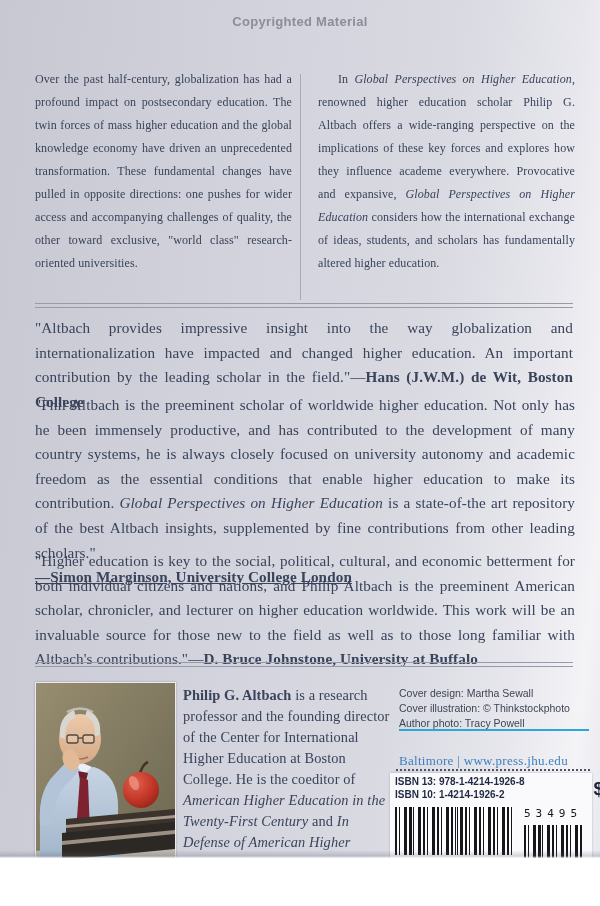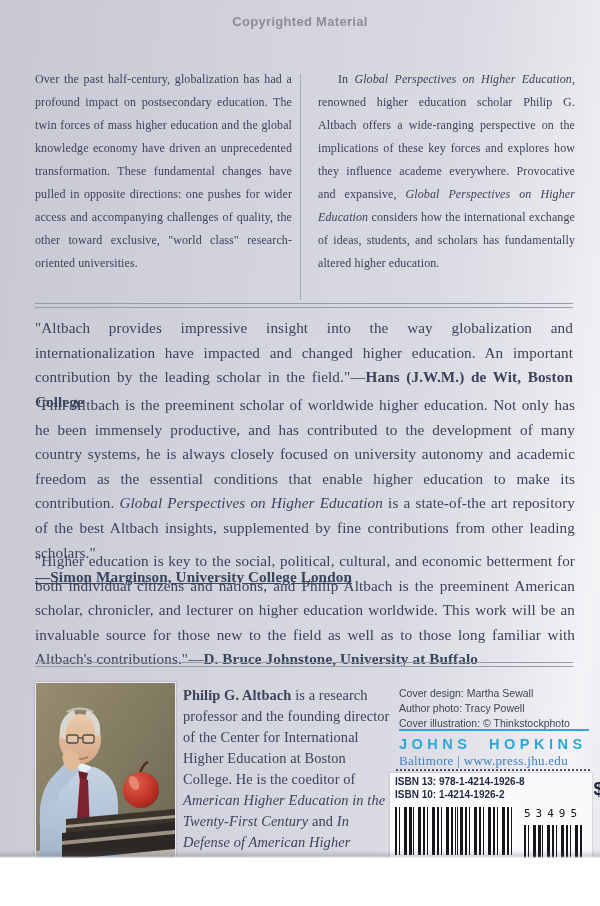--- a/index.html
+++ b/index.html
@@ -123,26 +123,25 @@
         <circle cx="105" cy="107" r="18" fill="url(#appleg)"></circle>
         <ellipse cx="98" cy="100" rx="4.5" ry="7.5" fill="#f0a08e" opacity="0.65" transform="rotate(-25 98 100)"></ellipse>
       </g>
     </svg>
   </div>
 
   <div class="abs bio" style="left:183px;top:685px;width:212px;"><span class="seg-b">Philip G. Altbach</span><span> is a research professor and the founding director of the Center for International Higher Education at Boston College. He is the coeditor of </span><span class="seg-i">American Higher Education in the Twenty-First Century</span><span> and </span><span class="seg-i">In Defense of American Higher Education</span><span>.</span></div>
 
   <div class="abs credits" style="left:399px;top:686px;width:190px;">
     <div>Cover design: Martha Sewall</div>
+    <div>Cover illustration: © Thinkstockphoto</div>
     <div>Author photo: Tracy Powell</div>
-    <div>Cover illustration: © Thinkstockphoto</div>
   </div>
 
   <div class="abs cyan-rule" style="left:399px;top:729px;width:190px;"></div>
-  <div class="abs jhu-name" style="left:399px;top:736px;">JOHNS HOPKINS</div>
   <div class="abs jhu-tagline" style="left:399px;top:753px;">Baltimore | www.press.jhu.edu</div>
   <div class="abs dotted-rule" style="left:396px;top:769px;width:194px;"></div>
 
   <div class="abs purchase-box" style="left:390px;top:773px;width:202px;height:112px;">
     <div class="isbn-row">
       <div class="isbn-lines">
         <div>ISBN 13: 978-1-4214-1926-8</div>
         <div>ISBN 10: 1-4214-1926-2</div>
       </div>
       <div class="price-divider"></div>

